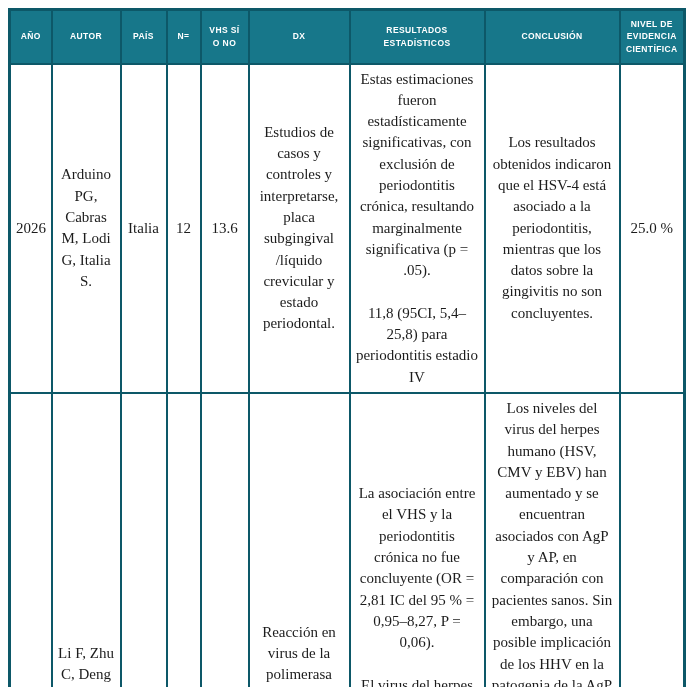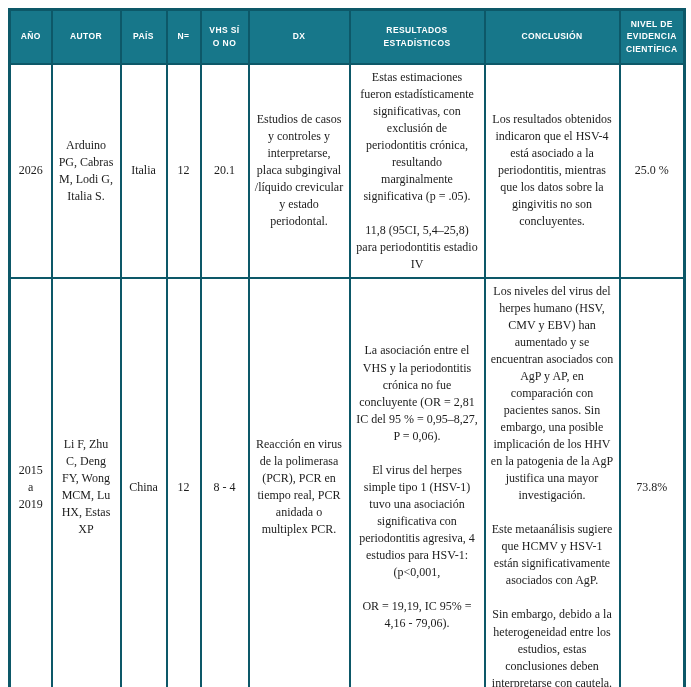--- a/index.html
+++ b/index.html
@@ -30,21 +30,21 @@
     background: var(--header-bg, #17778a);
     color: var(--header-text, #ffffff);
     font-family: "Liberation Sans", sans-serif;
     font-size: 8.5px;
     font-weight: bold;
     letter-spacing: 0.4px;
     line-height: 1.5;
     text-transform: uppercase;
   }
   td {
-    font-size: 12px;
+    font-size: 15px;
     line-height: 1.42;
     white-space: pre-line;
   }
   tr.header-row { height: 54px; }
   tr.row-1 { height: 206px; }
   tr.row-2 { height: 411px; }
 </style>
 </head>
 <body>
 
@@ -73,21 +73,21 @@
         <th>CONCLUSIÓN</th>
         <th>NIVEL DE EVIDENCIA CIENTÍFICA</th>
       </tr>
     </thead>
     <tbody>
       <tr class="row-1">
         <td>2026</td>
         <td>Arduino PG, Cabras M, Lodi G, Italia S.</td>
         <td>Italia</td>
         <td>12</td>
-        <td>20.1</td>
+        <td>13.6</td>
         <td>Estudios de casos y controles y interpretarse, placa subgingival /líquido crevicular y estado periodontal.</td>
         <td>Estas estimaciones fueron estadísticamente significativas, con exclusión de periodontitis crónica, resultando marginalmente significativa (p = .05).
 
 11,8 (95CI, 5,4–25,8) para periodontitis estadio IV</td>
         <td>Los resultados obtenidos indicaron que el HSV-4 está asociado a la periodontitis, mientras que los datos sobre la gingivitis no son concluyentes.</td>
         <td>25.0 %</td>
       </tr>
       <tr class="row-2">
         <td>2015 a 2019</td>
         <td>Li F, Zhu C, Deng FY, Wong MCM, Lu HX, Estas XP</td>

